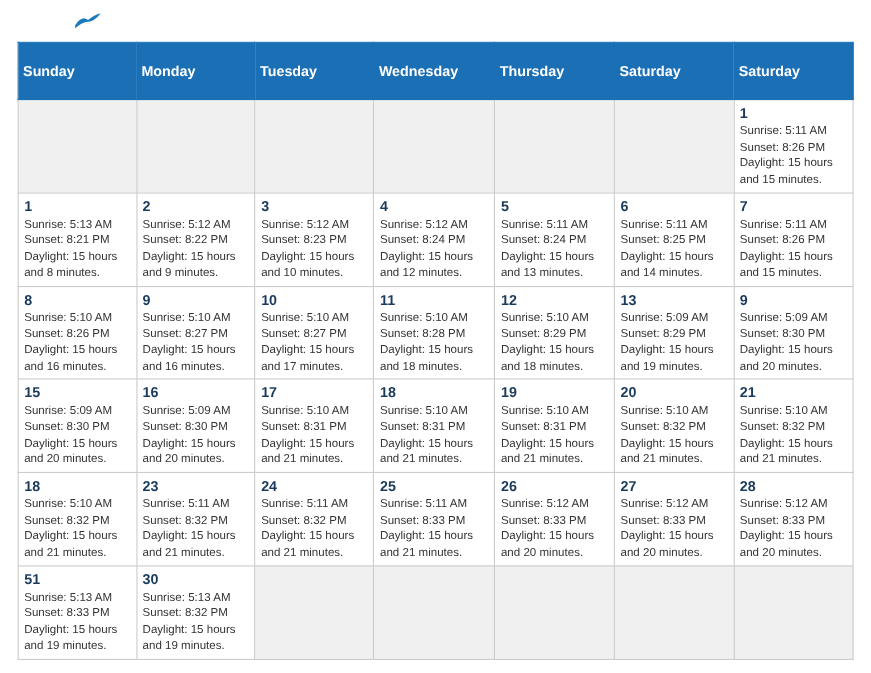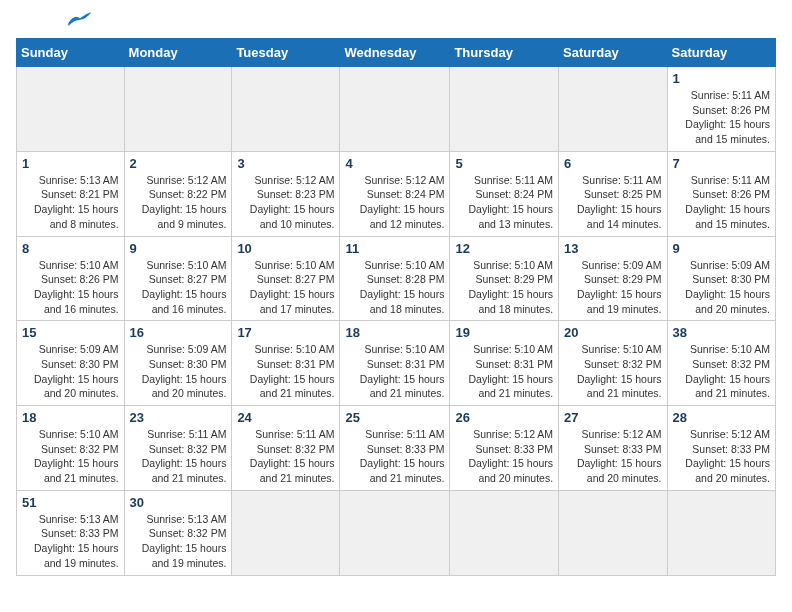--- a/index.html
+++ b/index.html
@@ -50,21 +50,21 @@
       color: #333;
     }
     .calendar {
       width: 100%;
       border-collapse: collapse;
       font-size: 11px;
     }
     .calendar thead tr th {
       background: #1a6fb5;
       color: #fff;
-      padding: 6px 4px;
+      padding: 18px 4px;
       text-align: left;
       font-size: 13px;
       font-weight: bold;
       border: 1px solid #1a6fb5;
     }
     .calendar tbody tr td {
       vertical-align: top;
       padding: 4px 5px;
       border: 1px solid #ccc;
       background: #fff;
@@ -78,21 +78,20 @@
       font-size: 13px;
       font-weight: bold;
       color: #1a3a5c;
       display: block;
       margin-bottom: 2px;
     }
     .day-detail {
       color: #333;
       font-size: 10.5px;
       line-height: 1.4;
-      text-align: right;
     }
   </style>
 </head>
 <body>
 
 <div class="header-area">
   <div class="logo">
     <div style="display:flex;align-items:center;">
       <span class="logo-text">
         <span></span><span class="blue"></span>
@@ -254,21 +253,21 @@
           Sunrise: 5:10 AM<br>Sunset: 8:31 PM<br>Daylight: 15 hours and 21 minutes.
         </div>
         </td>
         <td>
           <span class="day-num">20</span>
         <div class="day-detail">
           Sunrise: 5:10 AM<br>Sunset: 8:32 PM<br>Daylight: 15 hours and 21 minutes.
         </div>
         </td>
         <td>
-          <span class="day-num">38</span>
+          <span class="day-num">21</span>
         <div class="day-detail">
           Sunrise: 5:10 AM<br>Sunset: 8:32 PM<br>Daylight: 15 hours and 21 minutes.
         </div>
         </td>
       </tr>
       <tr>
         <td>
           <span class="day-num">18</span>
         <div class="day-detail">
           Sunrise: 5:10 AM<br>Sunset: 8:32 PM<br>Daylight: 15 hours and 21 minutes.

